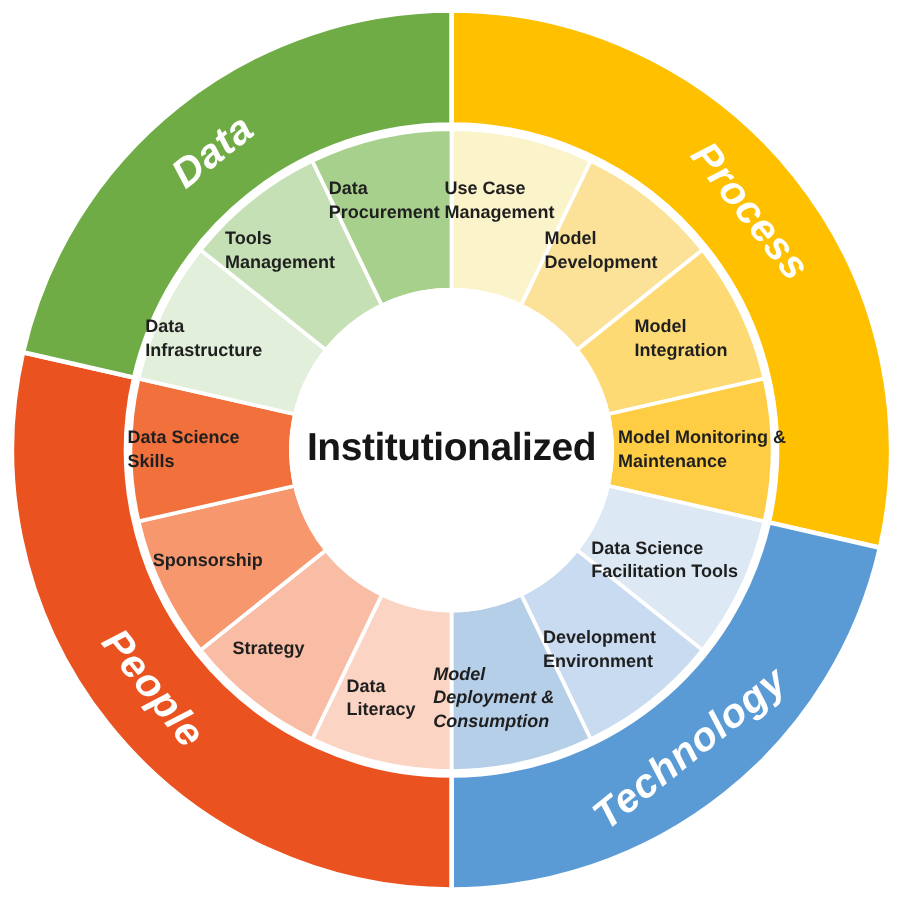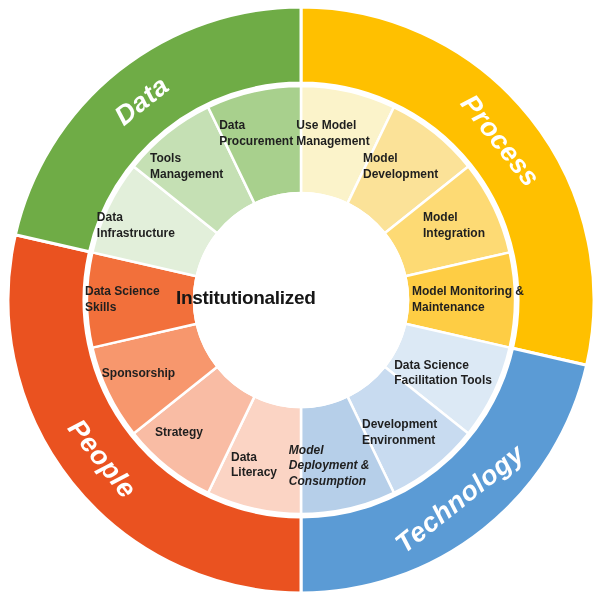--- a/index.html
+++ b/index.html
@@ -33,23 +33,23 @@
   .q-data       { left: 142px; top: 101px; transform: translate(-50%,-50%) rotate(-38.6deg); }
   .q-process    { left: 500px; top: 141px; transform: translate(-50%,-50%) rotate(51.4deg); }
   .q-people     { left: 102px; top: 459px; transform: translate(-50%,-50%) rotate(51.4deg); }
   .q-technology { left: 460px; top: 499px; transform: translate(-50%,-50%) rotate(-38.6deg); }
   .center-title {
     position: absolute;
     left: 301px;
     top: 298px;
     transform: translate(-50%,-50%);
     width: 250px;
-    text-align: left;
+    text-align: center;
     font-weight: 700;
-    font-size: 19px;
+    font-size: 26px;
     line-height: 1.35;
     letter-spacing: -0.3px;
     color: #161616;
     pointer-events: none;
   }
   .seg-label {
     position: absolute;
     transform: translate(-50%,-50%);
     font-weight: 700;
     font-size: 12px;
@@ -87,21 +87,21 @@
   <div class="qlabel q-process">Process</div>
   <div class="qlabel q-technology">Technology</div>
   <div class="qlabel q-people">People</div>
   <div class="qlabel q-data">Data</div>
 
   <div class="center-title">
     <div>Institutionalized</div>
   </div>
 
   <div id="seg-labels">
-      <div class="seg-label" style="left: 338.829px; top: 134.262px; width: 85px;">Use Model Management</div>
+      <div class="seg-label" style="left: 338.829px; top: 134.262px; width: 85px;">Use Case Management</div>
       <div class="seg-label" style="left: 406.993px; top: 167px; width: 88px;">Model Development</div>
       <div class="seg-label" style="left: 463px; top: 226.24px; width: 80px;">Model Integration</div>
       <div class="seg-label" style="left: 471px; top: 300px; width: 118px;">Model Monitoring &amp; Maintenance</div>
       <div class="seg-label" style="left: 454.165px; top: 373.76px; width: 120px;">Data Science Facilitation Tools</div>
       <div class="seg-label" style="left: 406.993px; top: 432.911px; width: 90px;">Development Environment</div>
       <div class="seg-label" style="left: 338.829px; top: 465.738px; width: 100px; font-style: italic;">Model Deployment &amp; Consumption</div>
       <div class="seg-label" style="left: 260px; top: 465.738px; width: 58px;">Data Literacy</div>
       <div class="seg-label" style="left: 195.007px; top: 432.911px; width: 80px;">Strategy</div>
       <div class="seg-label" style="left: 147.835px; top: 373.76px; width: 92px;">Sponsorship</div>
       <div class="seg-label" style="left: 131px; top: 300px; width: 92px;">Data Science Skills</div>

